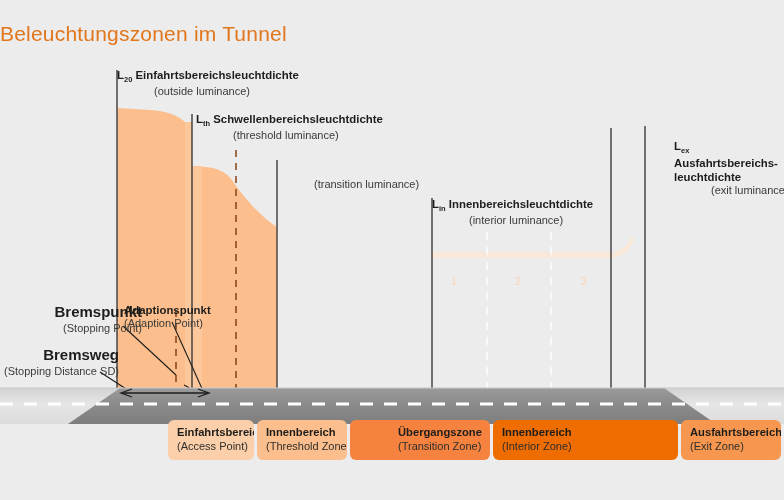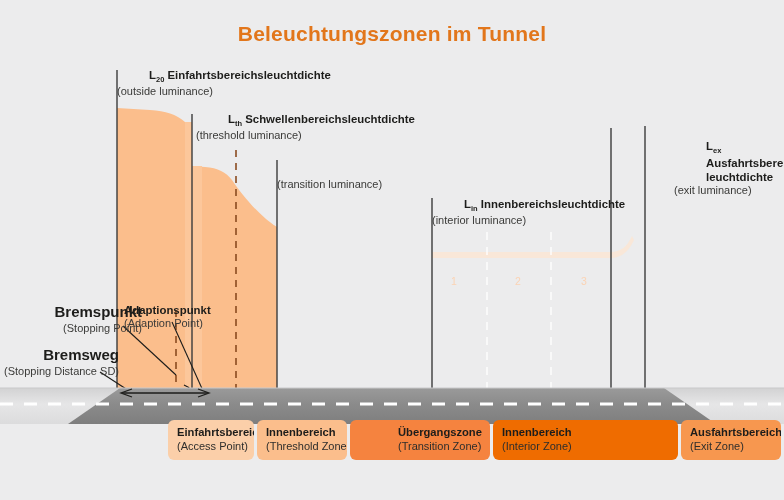--- a/index.html
+++ b/index.html
@@ -8,34 +8,34 @@
     background:#ececed;
     font-family:"Liberation Sans", sans-serif;
     overflow:hidden;
     position:relative;
   }
   #stage{position:absolute;inset:0;width:784px;height:500px;}
 
   
   #title{
     position:absolute;left:0;top:22px;width:784px;
-    text-align:center;
-    font-size:21px;font-weight:bold;
+    text-align:left;
+    font-size:21px;font-weight:normal;
     color:#e2761b;
     letter-spacing:.2px;
   }
 
   
   #chart{position:absolute;left:0;top:0;width:784px;height:500px;}
 
   
   .lab{position:absolute;color:#1d1d1b;line-height:1.25;}
-  .lab .hd{font-size:11.4px;font-weight:bold;white-space:nowrap;padding-left:32px;}
+  .lab .hd{font-size:11.4px;font-weight:bold;white-space:nowrap;}
   .lab .hd .sym{font-weight:bold;}
-  .lab .sub-en{font-size:11px;color:#3a3a38;white-space:nowrap;}
+  .lab .sub-en{font-size:11px;color:#3a3a38;white-space:nowrap;padding-left:37px;}
   .lab sub{font-size:7.5px;}
 
   #lab-l20{left:117px;top:68px;}
   #lab-lth{left:196px;top:112px;}
   #lab-ltr{left:277px;top:178px;}
   #lab-lin{left:432px;top:197px;}
   #lab-lex{left:674px;top:139px;}
   #lab-lex .hd{white-space:normal;width:120px;}
 
   .lab-left{position:absolute;color:#1d1d1b;line-height:1.25;text-align:right;}

